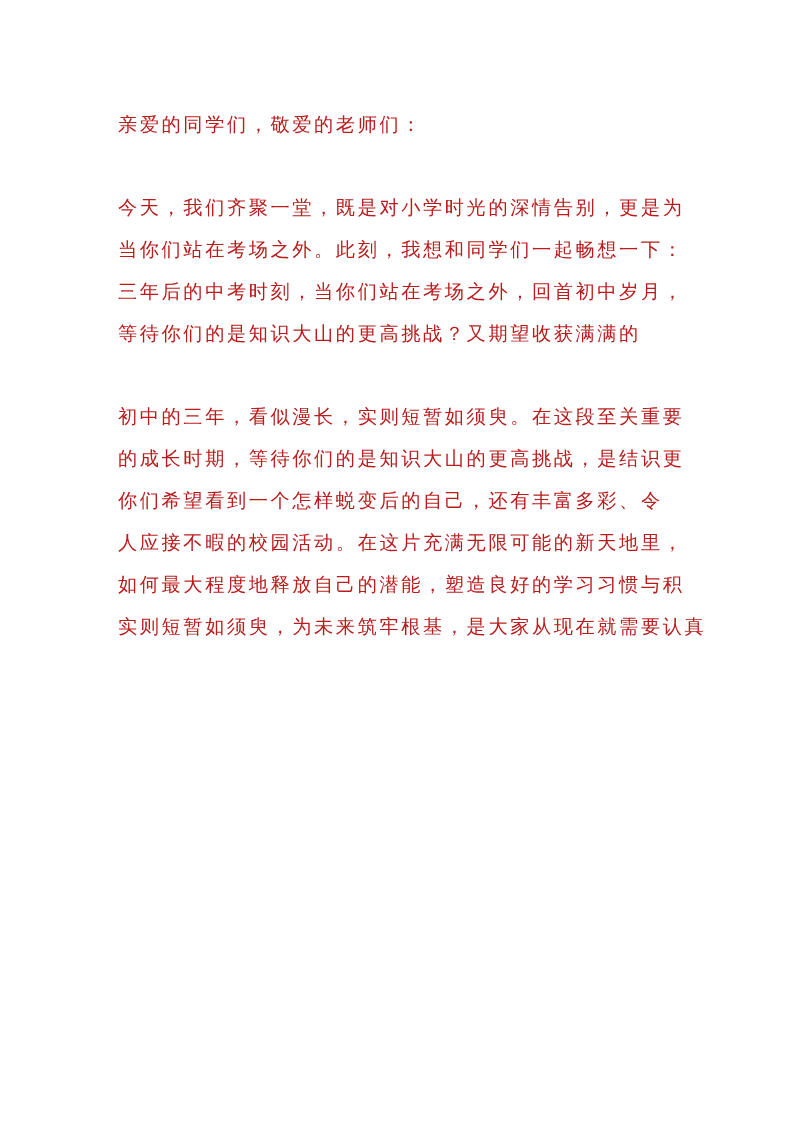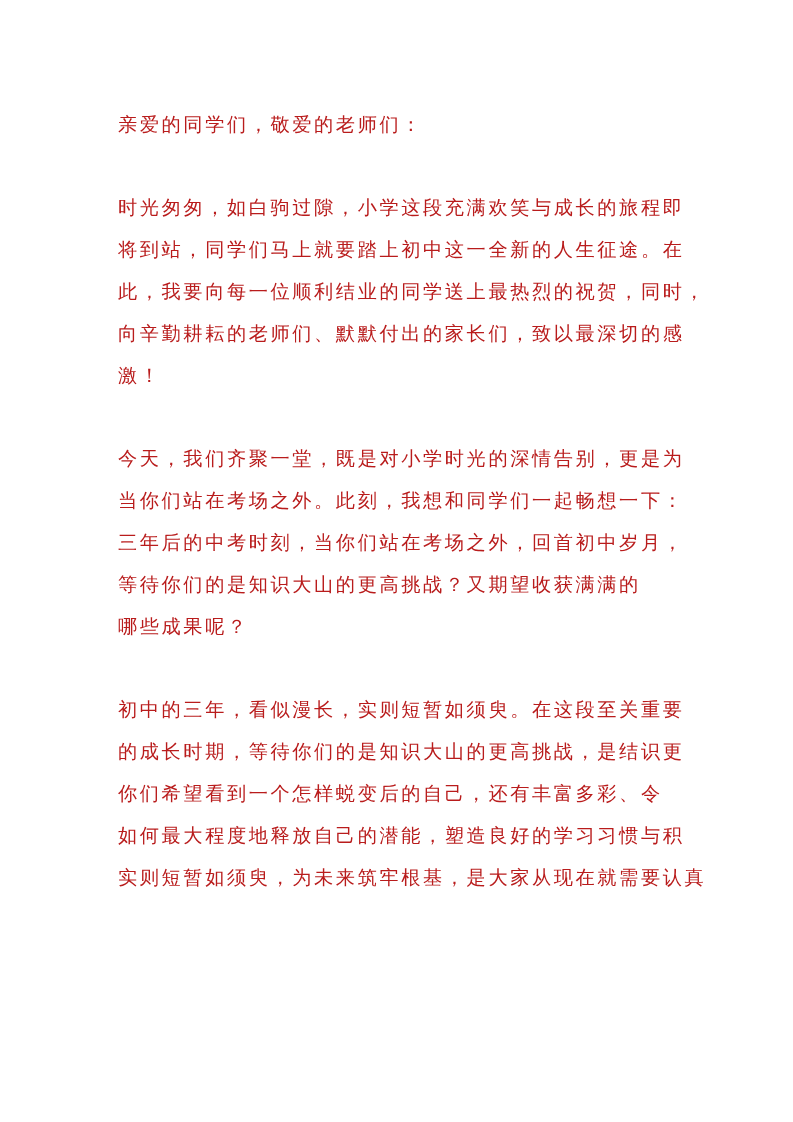--- a/index.html
+++ b/index.html
@@ -14,33 +14,26 @@
   .line { display: block; white-space: nowrap; height: 42px; }
 </style>
 </head>
 <body>
 
 <div class="page">
   <p class="para">
     <span class="line">亲爱的同学们，敬爱的老师们：</span>
   </p>
   <p class="para">
-    <span class="line">时光匆匆，如白驹过隙，小学这段充满欢笑与成长的旅程即</span>
-    <span class="line">将到站，同学们马上就要踏上初中这一全新的人生征途。在</span>
-    <span class="line">此，我要向每一位顺利结业的同学送上最热烈的祝贺，同时，</span>
-    <span class="line">向辛勤耕耘的老师们、默默付出的家长们，致以最深切的感</span>
-    <span class="line">激！</span>
-  </p>
-  <p class="para">
     <span class="line">今天，我们齐聚一堂，既是对小学时光的深情告别，更是为</span>
     <span class="line">当你们站在考场之外。此刻，我想和同学们一起畅想一下：</span>
     <span class="line">三年后的中考时刻，当你们站在考场之外，回首初中岁月，</span>
     <span class="line">等待你们的是知识大山的更高挑战？又期望收获满满的</span>
-    <span class="line">哪些成果呢？</span>
   </p>
   <p class="para">
     <span class="line">初中的三年，看似漫长，实则短暂如须臾。在这段至关重要</span>
     <span class="line">的成长时期，等待你们的是知识大山的更高挑战，是结识更</span>
     <span class="line">你们希望看到一个怎样蜕变后的自己，还有丰富多彩、令</span>
+    <span class="line">人应接不暇的校园活动。在这片充满无限可能的新天地里，</span>
     <span class="line">如何最大程度地释放自己的潜能，塑造良好的学习习惯与积</span>
     <span class="line">实则短暂如须臾，为未来筑牢根基，是大家从现在就需要认真</span>
   </p>
 </div>
 
 </body></html>

